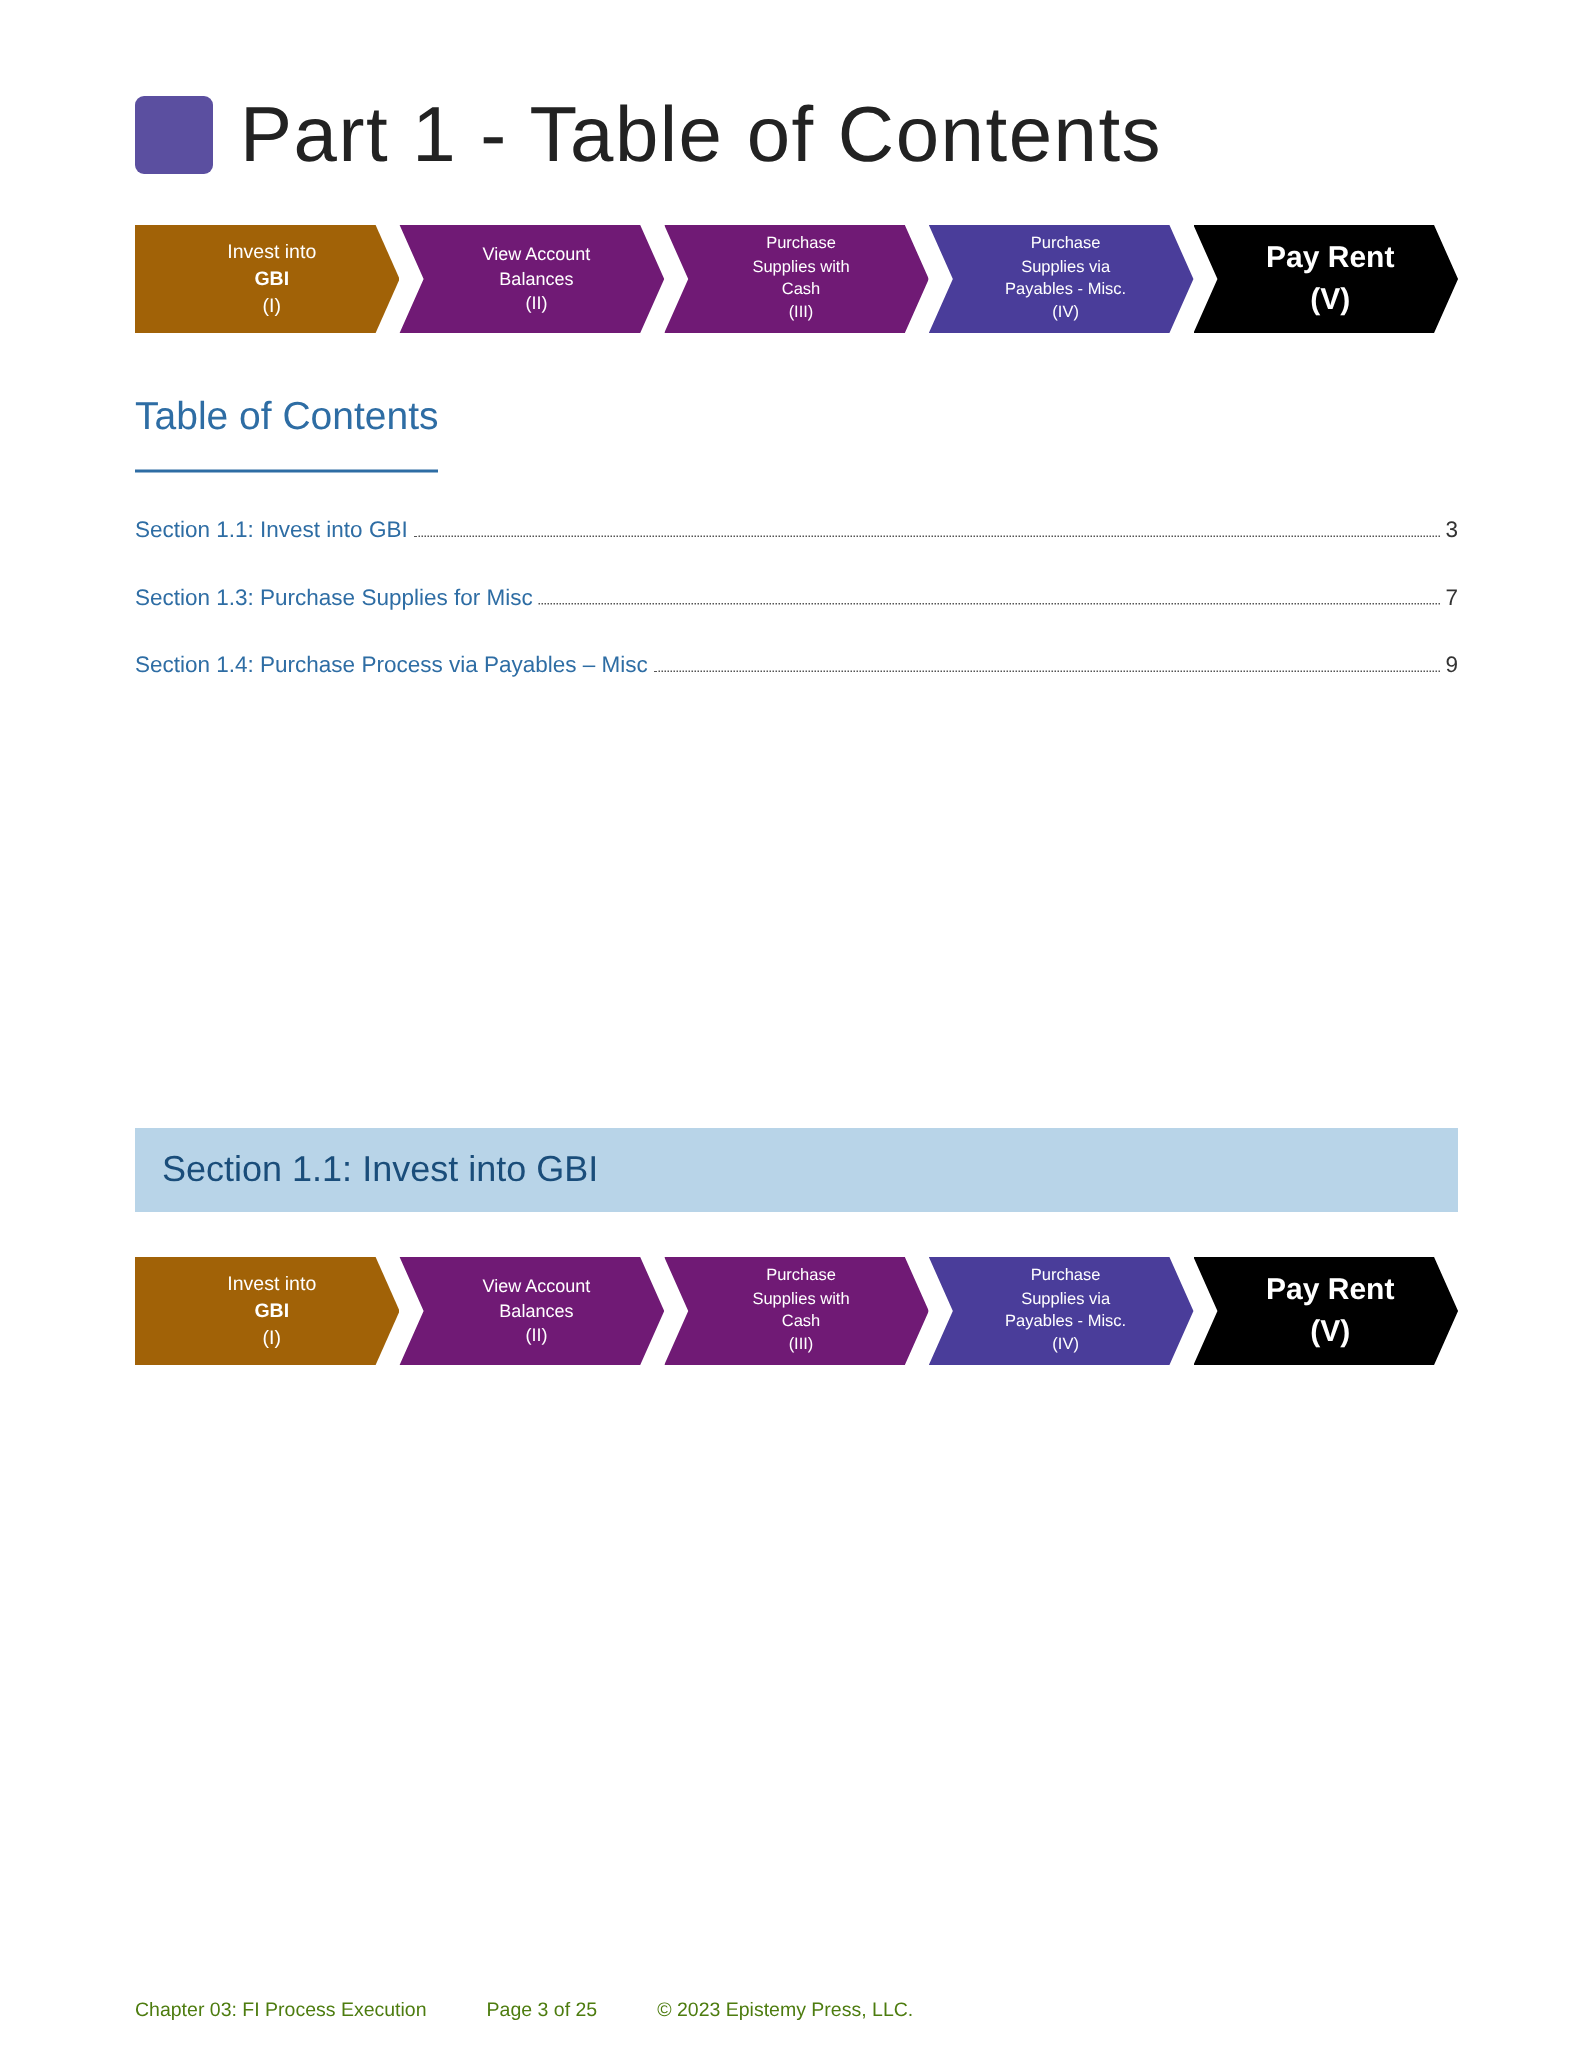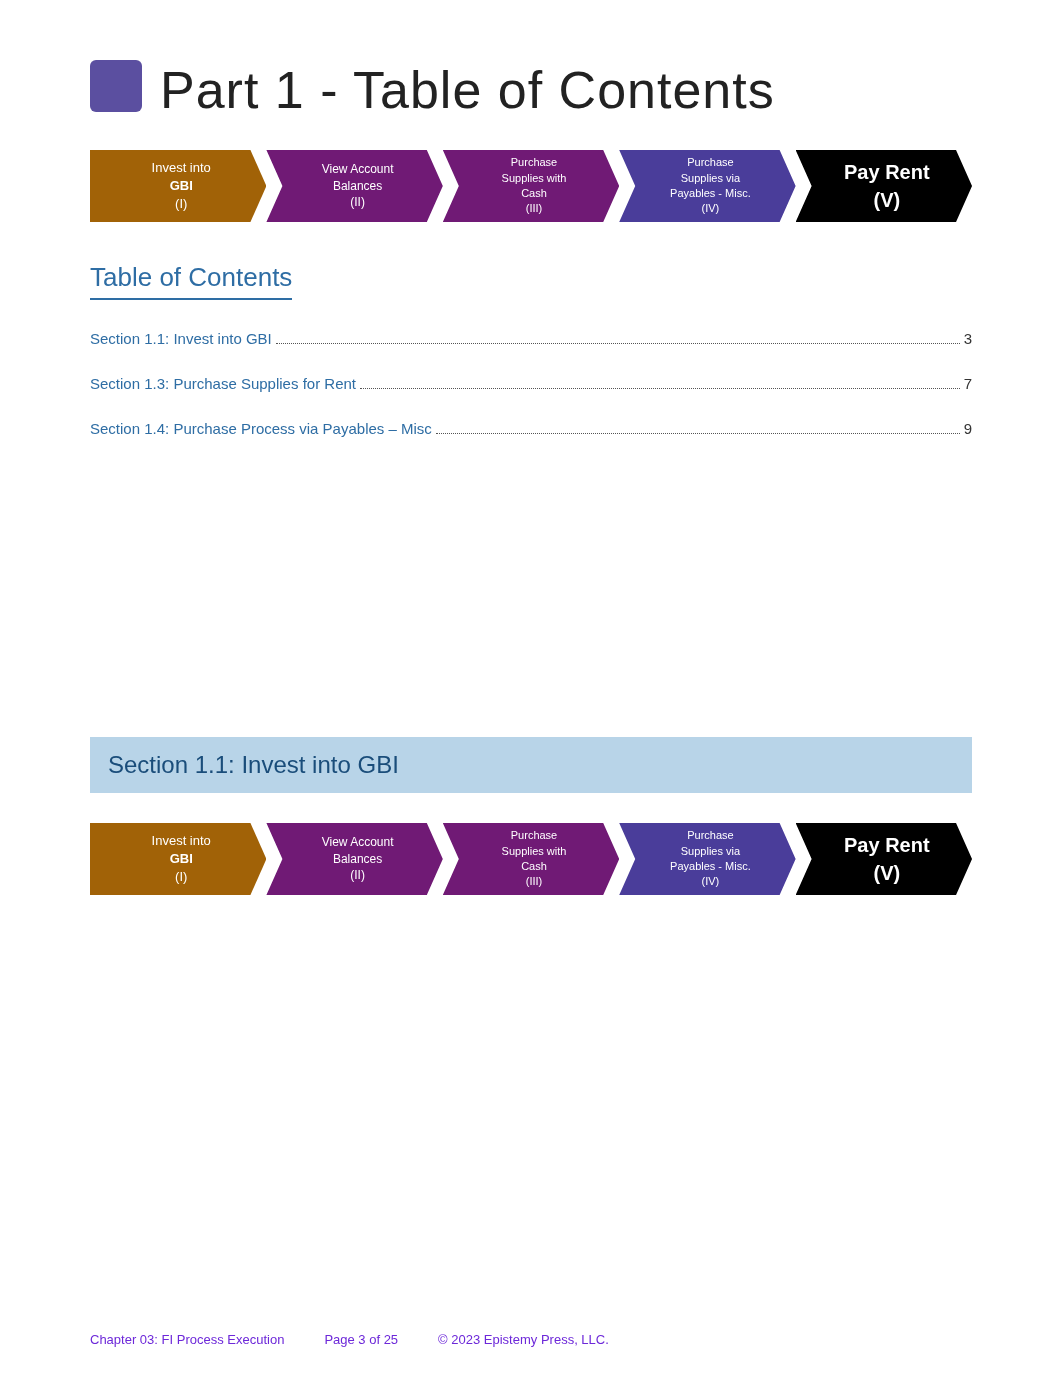--- a/index.html
+++ b/index.html
@@ -12,20 +12,21 @@
       color: #222;
     }
 
     .page {
       padding: 60px 90px 40px 90px;
     }
 
     
     .header-section {
       display: flex;
+      align-items: center;
       margin-bottom: 30px;
     }
     .header-square {
       width: 52px;
       height: 52px;
       background: #5b4fa0;
       border-radius: 6px;
       margin-right: 18px;
       flex-shrink: 0;
     }
@@ -72,21 +73,21 @@
 
     
     .toc-section {
       margin-bottom: 50px;
     }
     .toc-title {
       font-size: 26px;
       color: #2e6da4;
       border-bottom: 2px solid #2e6da4;
       display: inline-block;
-      padding-bottom: 5px;
+      padding-bottom: 20px;
       margin-bottom: 30px;
     }
     .toc-entry {
       display: flex;
       justify-content: space-between;
       align-items: baseline;
       margin-bottom: 28px;
       font-size: 15px;
     }
     .toc-entry-text {
@@ -143,21 +144,21 @@
       font-weight: bold;
     }
 
     
     .footer {
       position: absolute;
       bottom: 30px;
       left: 90px;
       right: 90px;
       font-size: 13px;
-      color: #6d28d9;
+      color: #4d7c0f;
       display: flex;
       gap: 40px;
     }
 
     
     .section-block {
       margin-top: 300px;
     }
   </style>
 </head>
@@ -192,21 +193,21 @@
     <div class="toc-title">Table of Contents</div>
 
     <div class="toc-entry">
       <span class="toc-entry-text">Section 1.1: Invest into GBI</span>
       <span class="toc-dots"></span>
       <span class="toc-page">3</span>
     </div>
 
 
     <div class="toc-entry">
-      <span class="toc-entry-text">Section 1.3: Purchase Supplies for Rent</span>
+      <span class="toc-entry-text">Section 1.3: Purchase Supplies for Misc</span>
       <span class="toc-dots"></span>
       <span class="toc-page">7</span>
     </div>
 
     <div class="toc-entry">
       <span class="toc-entry-text">Section 1.4: Purchase Process via Payables – Misc</span>
       <span class="toc-dots"></span>
       <span class="toc-page">9</span>
     </div>
 

